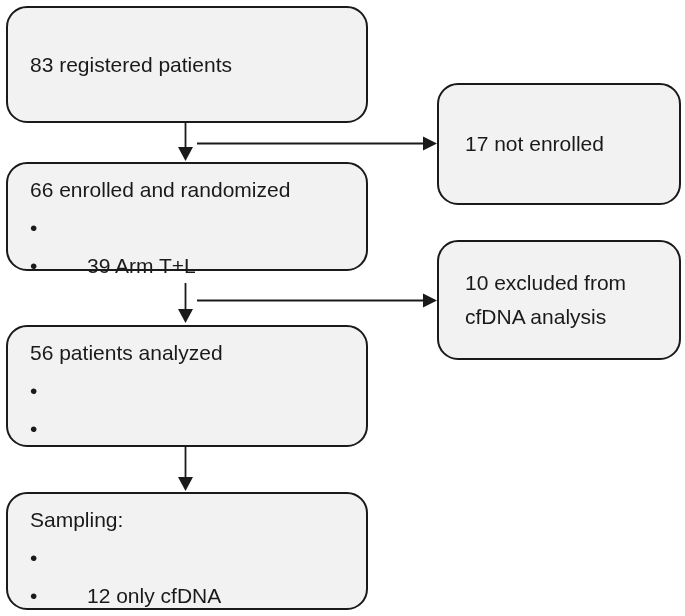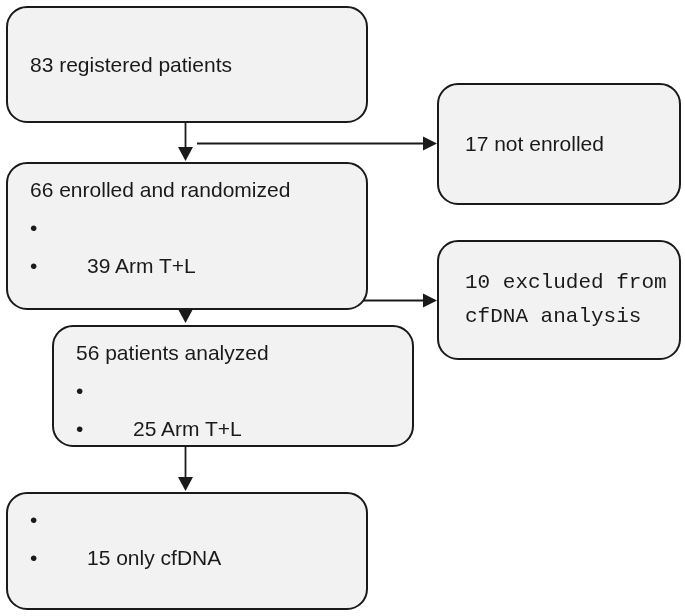--- a/index.html
+++ b/index.html
@@ -87,49 +87,49 @@
   </svg>
 
   <div class="box main single pad-main" style="top:6px;height:117px;">
     <span>83 registered patients</span>
   </div>
 
   <div class="box side single pad-side" style="top:83px;height:122px;">
     <span class="side-label">17 not enrolled</span>
   </div>
 
-  <div class="box main list" style="top:162px;height:148px;">
+  <div class="box main list" style="top:162px;height:109px;">
     <div class="box-title">66 enrolled and randomized</div>
     <div class="bullet-row">
       <span class="bullet">•</span>
     </div>
     <div class="bullet-row">
       <span class="bullet">•</span>
       <span>39 Arm T+L</span>
     </div>
   </div>
 
-  <div class="box side single pad-side" style="top:240px;height:120px;font-family:Liberation Mono, monospace;">
+  <div class="box side single pad-side" style="top:240px;height:120px;">
     <span class="side-label">10 excluded from cfDNA analysis</span>
   </div>
 
-  <div class="box main list" style="top:325px;height:122px;margin-left:46px;">
+  <div class="box main list" style="top:325px;height:122px;">
     <div class="box-title">56 patients analyzed</div>
     <div class="bullet-row">
       <span class="bullet">•</span>
     </div>
     <div class="bullet-row">
       <span class="bullet">•</span>
-      <span>25 Arm T+L</span>
     </div>
   </div>
 
   <div class="box main list" style="top:492px;height:118px;">
+    <div class="box-title">Sampling:</div>
     <div class="bullet-row">
       <span class="bullet">•</span>
     </div>
     <div class="bullet-row">
       <span class="bullet">•</span>
-      <span>15 only cfDNA</span>
+      <span>12 only cfDNA</span>
     </div>
   </div>
 
 </div>
 
 </body></html>

